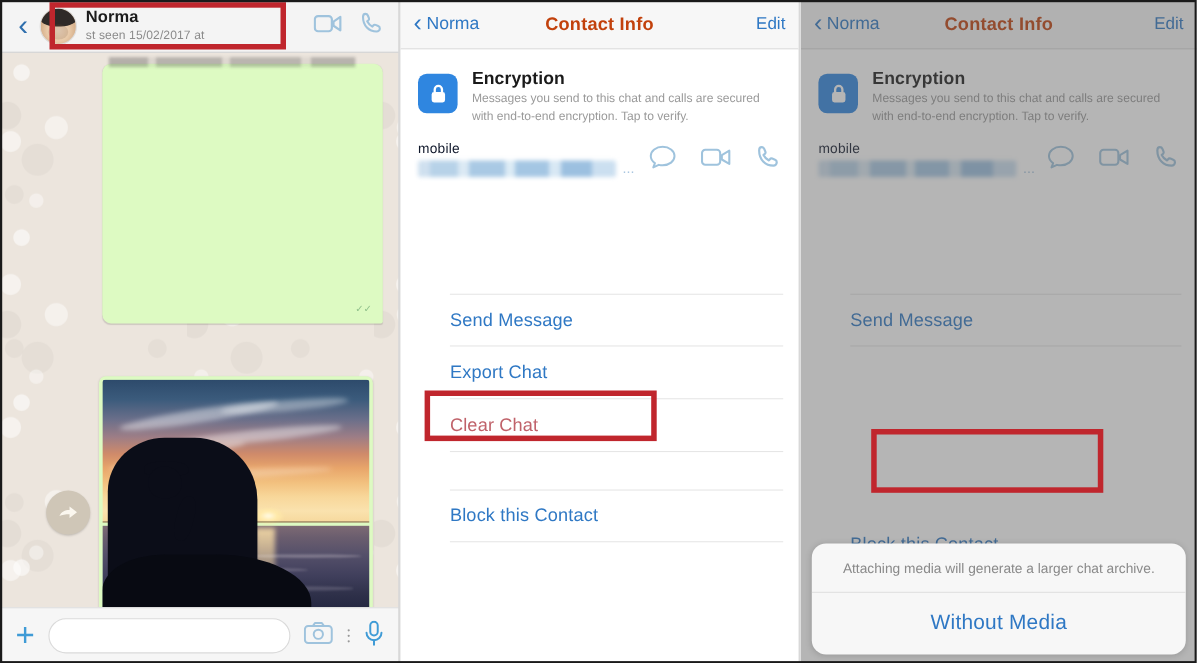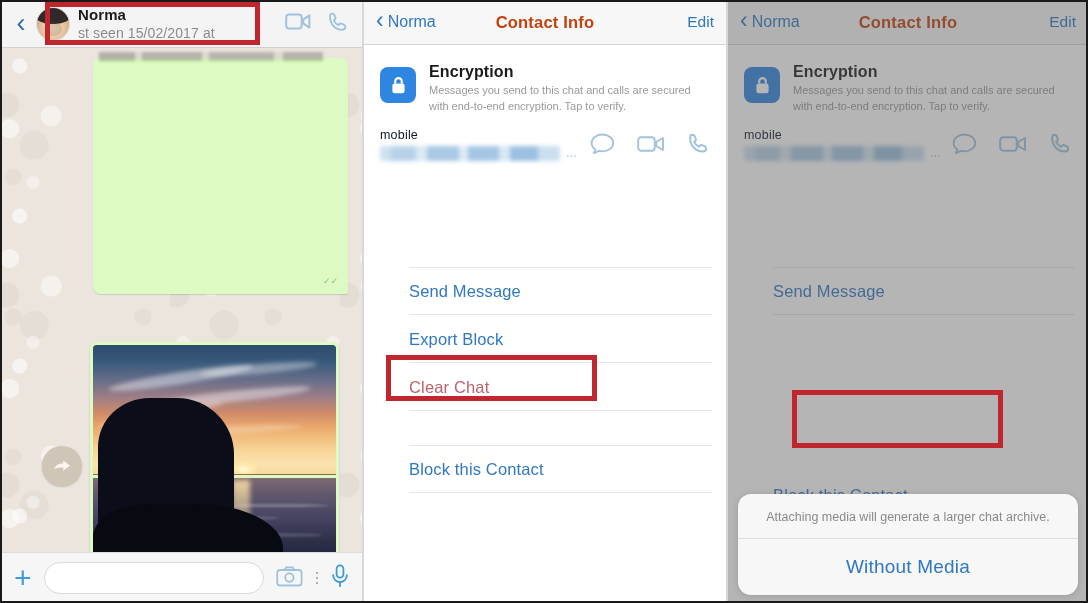--- a/index.html
+++ b/index.html
@@ -36,21 +36,21 @@
   .avatar::before{ 
     content:""; position:absolute; left:-6%; top:-14%; width:112%; height:64%;
     background:#2f2a28; border-radius:50% 50% 44% 44%;
   }
   .avatar::after{ 
     content:""; position:absolute; left:22%; top:44%; width:56%; height:46%;
     background:rgba(120,90,60,.18); border-radius:50%;
   }
   .hdr-names { flex:1 1 auto; min-width:0; line-height:1.05; }
   .hdr-name { font-size:15px; font-weight:700; color:#1b1b1b; letter-spacing:.1px; }
-  .hdr-sub  { font-size:14px; color:#8b8b8b; margin-top:3px; letter-spacing:.1px; }
+  .hdr-sub  { font-size:11px; color:#8b8b8b; margin-top:3px; letter-spacing:.1px; }
   .hdr-icons { display:flex; align-items:center; gap:16px; padding-right:6px; }
   .ico { color:#9fc3dd; }
 
   .chat-body {
     position:absolute; top:48px; left:0; right:0; bottom:51px;
     background:#ece5dd; overflow:hidden;
   }
   .chat-wallpaper{
     position:absolute; inset:0;
     background-color:#ece5dd;
@@ -396,21 +396,21 @@
           </div>
         </div>
 
         <div class="menu-list" style="top:222px;">
           <div class="menu-item">
             <span class="menu-sep top"></span>
             <span>Send Message</span>
             <span class="menu-sep"></span>
           </div>
           <div class="menu-item">
-            <span>Export Block</span>
+            <span>Export Chat</span>
             <span class="menu-sep"></span>
           </div>
           <div class="menu-item danger">
             <span>Clear Chat</span>
             <span class="menu-sep"></span>
           </div>
           <div class="menu-gap"></div>
           <div class="menu-item">
             <span class="menu-sep top"></span>
             <span>Block this Contact</span>

